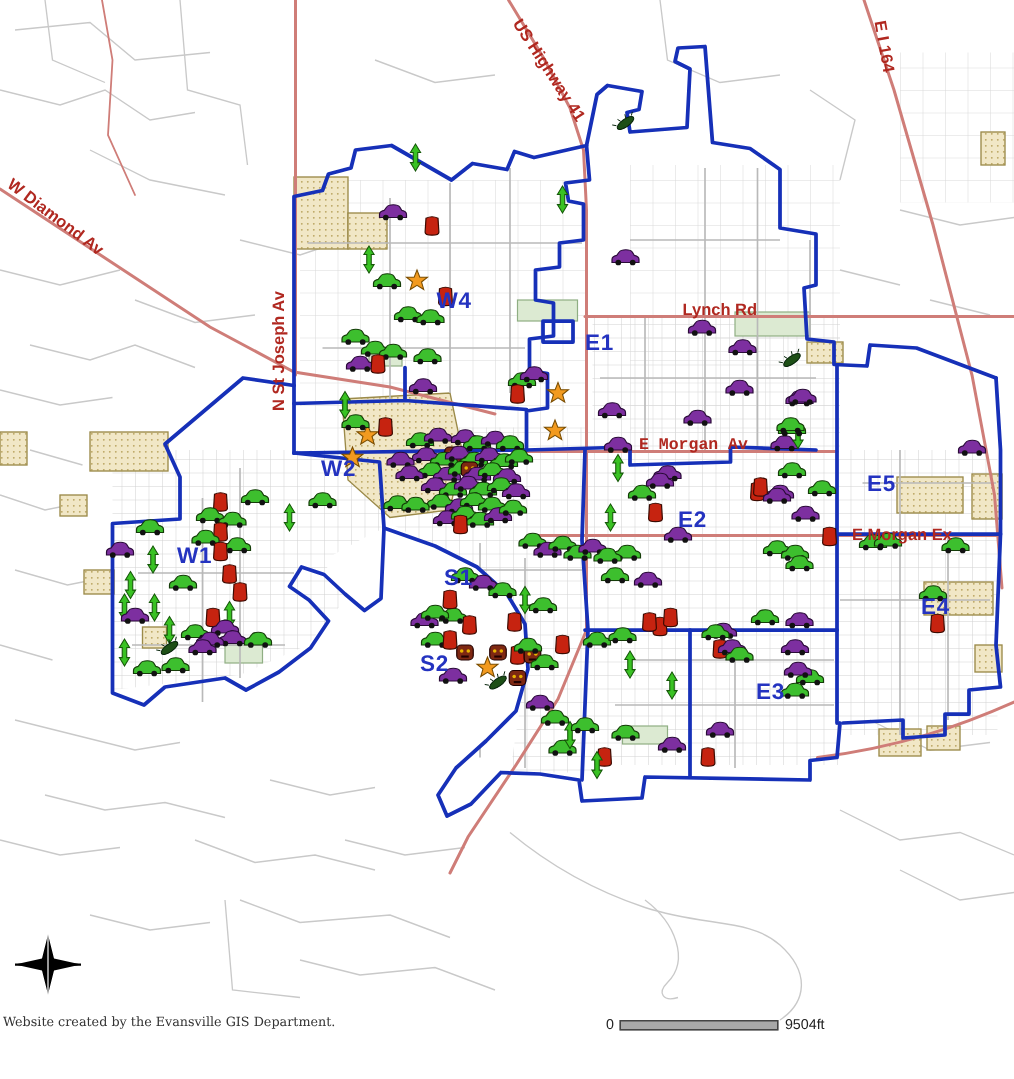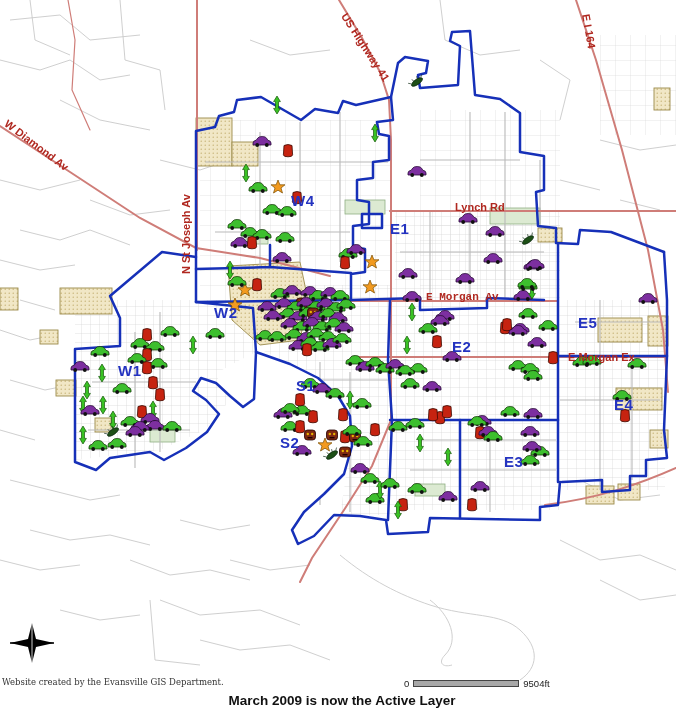--- a/index.html
+++ b/index.html
@@ -448,14 +448,13 @@
   </svg>
 
   <div class="credit">Website created by the Evansville GIS Department.</div>
 
   <div class="scalebar">
     <span>0</span>
     <span class="bar"></span>
     <span>9504ft</span>
   </div>
 
-  <div class="map-title">March 2009 is now the Active Layer</div>
 </div>
 
 </body></html>

